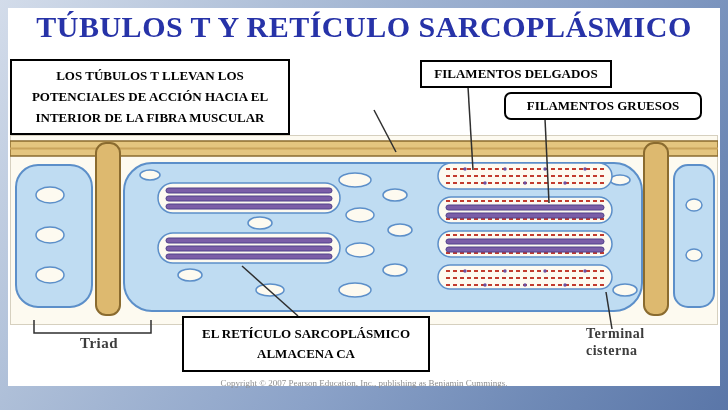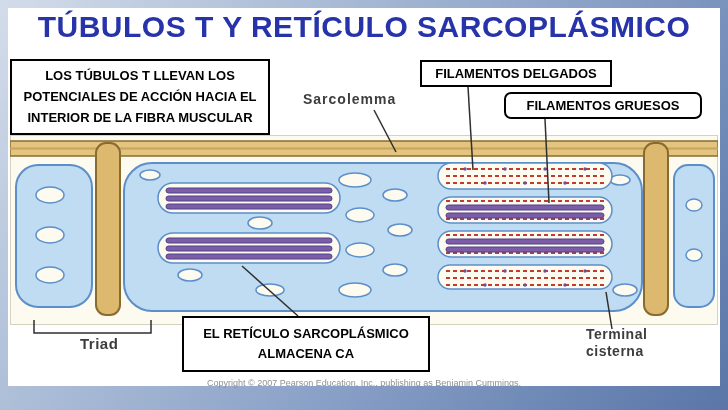--- a/index.html
+++ b/index.html
@@ -2,40 +2,41 @@
 <html style="--title-blue: #2733A8; --slide-border-blue: #7E97C2; --sr-blue: #BFDCF2; --sr-outline-blue: #5C8FC9; --tubule-tan: #DDB96F; --tubule-outline: #8A6B2F; --myofibril-purple: #7B5EA7; --filament-red: #C23B2E;"><head>
 <meta charset="utf-8">
 <style>
   * { margin:0; padding:0; box-sizing:border-box; }
   html,body { width:728px; height:410px; }
   body { font-family:"Liberation Sans", sans-serif; }
 
   .slide {
     position:relative; width:728px; height:410px; overflow:hidden;
     background: linear-gradient(125deg,#d3dcea 0%, #aebfd8 28%, #8ba2c8 58%, #6d88b5 82%, #5a76a8 100%);
+    font-family: Liberation Serif, serif;
   }
   .panel {
     position:absolute; left:8px; top:8px; right:8px; bottom:24px;
     background:#ffffff;
   }
   .title {
     position:absolute; left:0; right:0; top:10px; z-index:6;
     text-align:center; font-size:30px; font-weight:bold;
     color:var(--title-blue,#2733A8); letter-spacing:0.5px; white-space:nowrap;
   }
 
   .diagram-svg { position:absolute; left:10px; top:135px; width:708px; height:190px; z-index:1; }
   .leaders-svg { position:absolute; left:0; top:0; width:728px; height:410px; z-index:5; pointer-events:none; }
 
   .callout {
     position:absolute; background:#ffffff; border:2px solid #000;
     color:#000; font-weight:bold; text-align:center; z-index:10;
   }
   .callout div { white-space:nowrap; }
-  .callout-ttubules { left:10px;  top:59px;  width:260px; padding:5px 2px; font-size:13px; line-height:1.6; }
+  .callout-ttubules { left:10px;  top:59px;  width:280px; padding:5px 2px; font-size:13px; line-height:1.6; }
   .callout-delgados { left:420px; top:60px;  width:192px; padding:4px 0;  font-size:13px; }
   .callout-gruesos  { left:504px; top:92px;  width:198px; padding:4px 0;  font-size:13px;border-radius:7px; }
   .callout-sr       { left:182px; top:316px; width:248px; padding:6px 12px;  font-size:13px; line-height:1.55; }
 
   .lbl { position:absolute; font-weight:bold; color:#3d3d3d; z-index:6; }
   .lbl-sarcolemma { left:303px; top:91px;  font-size:14px; letter-spacing:1px; }
   .lbl-triad      { left:80px;  top:335px; font-size:15px; letter-spacing:0.5px; }
   .lbl-terminal   { left:586px; top:326px; width:96px; font-size:14px; text-align:left; line-height:1.2; letter-spacing:0.5px; }
 
   .copyright {
@@ -170,21 +171,20 @@
 
   <div class="callout callout-gruesos">
     <div>FILAMENTOS GRUESOS</div>
   </div>
 
   <div class="callout callout-sr">
     <div>EL RETÍCULO SARCOPLÁSMICO</div>
     <div>ALMACENA CA</div>
   </div>
 
-  <div class="lbl lbl-sarcolemma">Sarcolemma</div>
   <div class="lbl lbl-triad">Triad</div>
   <div class="lbl lbl-terminal">
     <div>Terminal</div>
     <div>cisterna</div>
   </div>
 
   <div class="copyright">Copyright © 2007 Pearson Education, Inc., publishing as Benjamin Cummings.</div>
 </div>
 
 </body></html>

